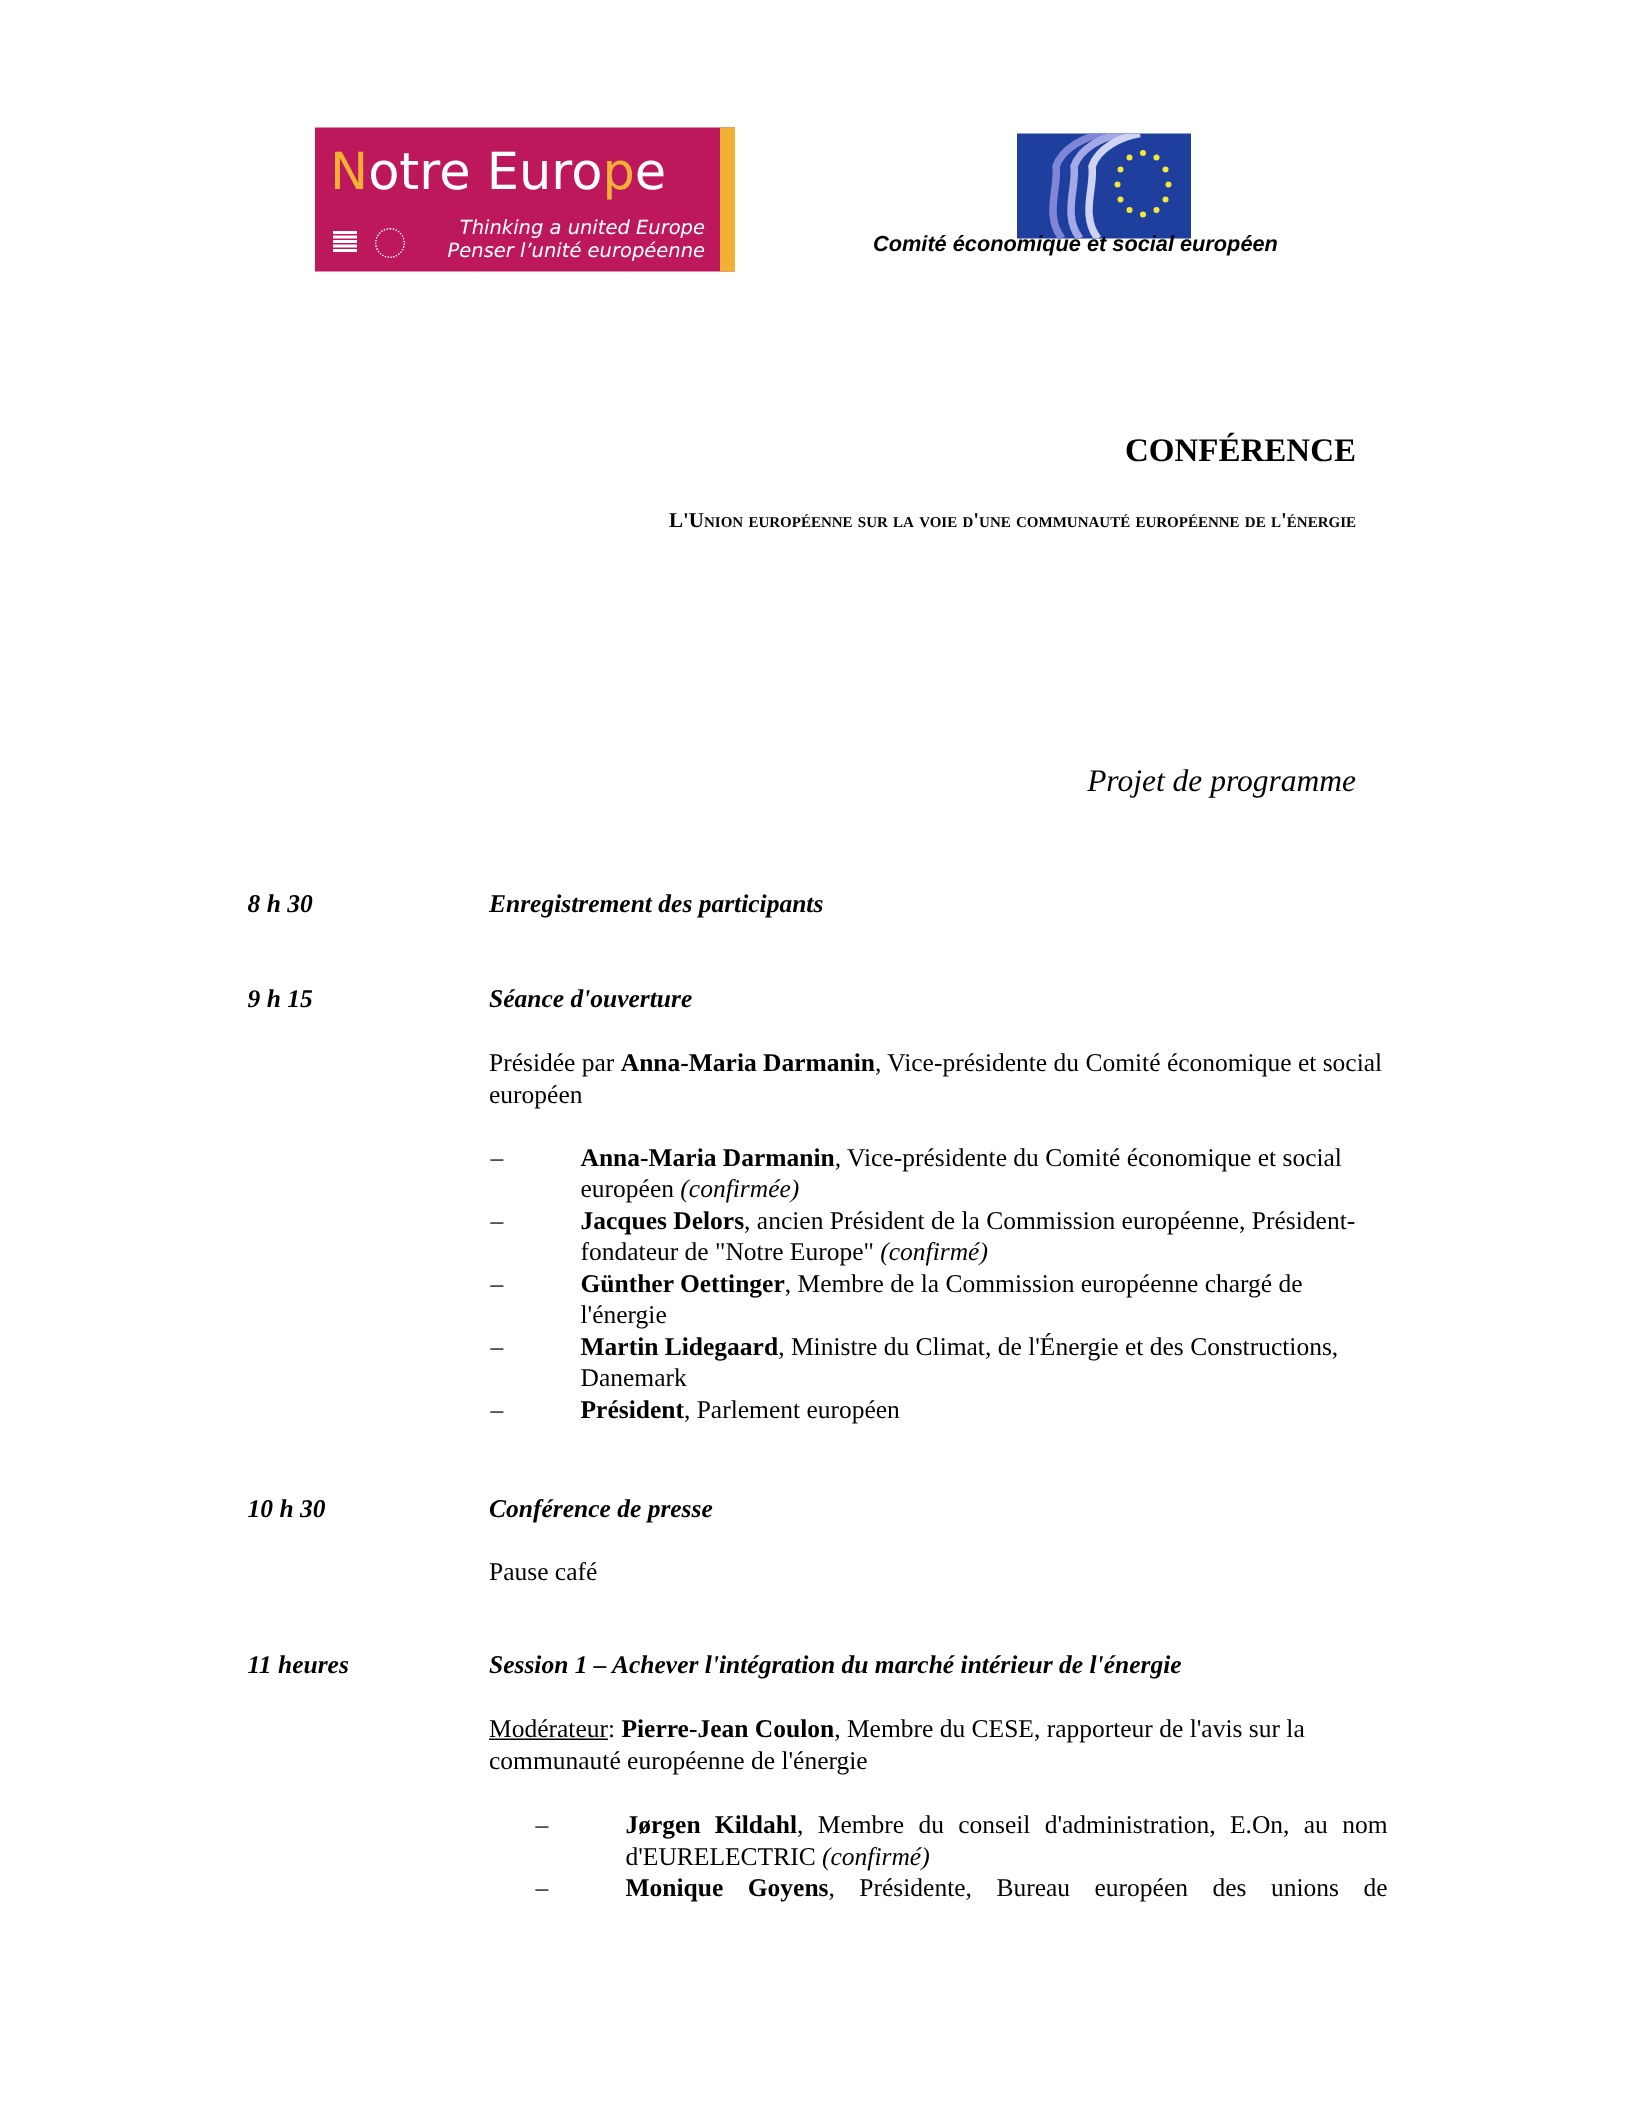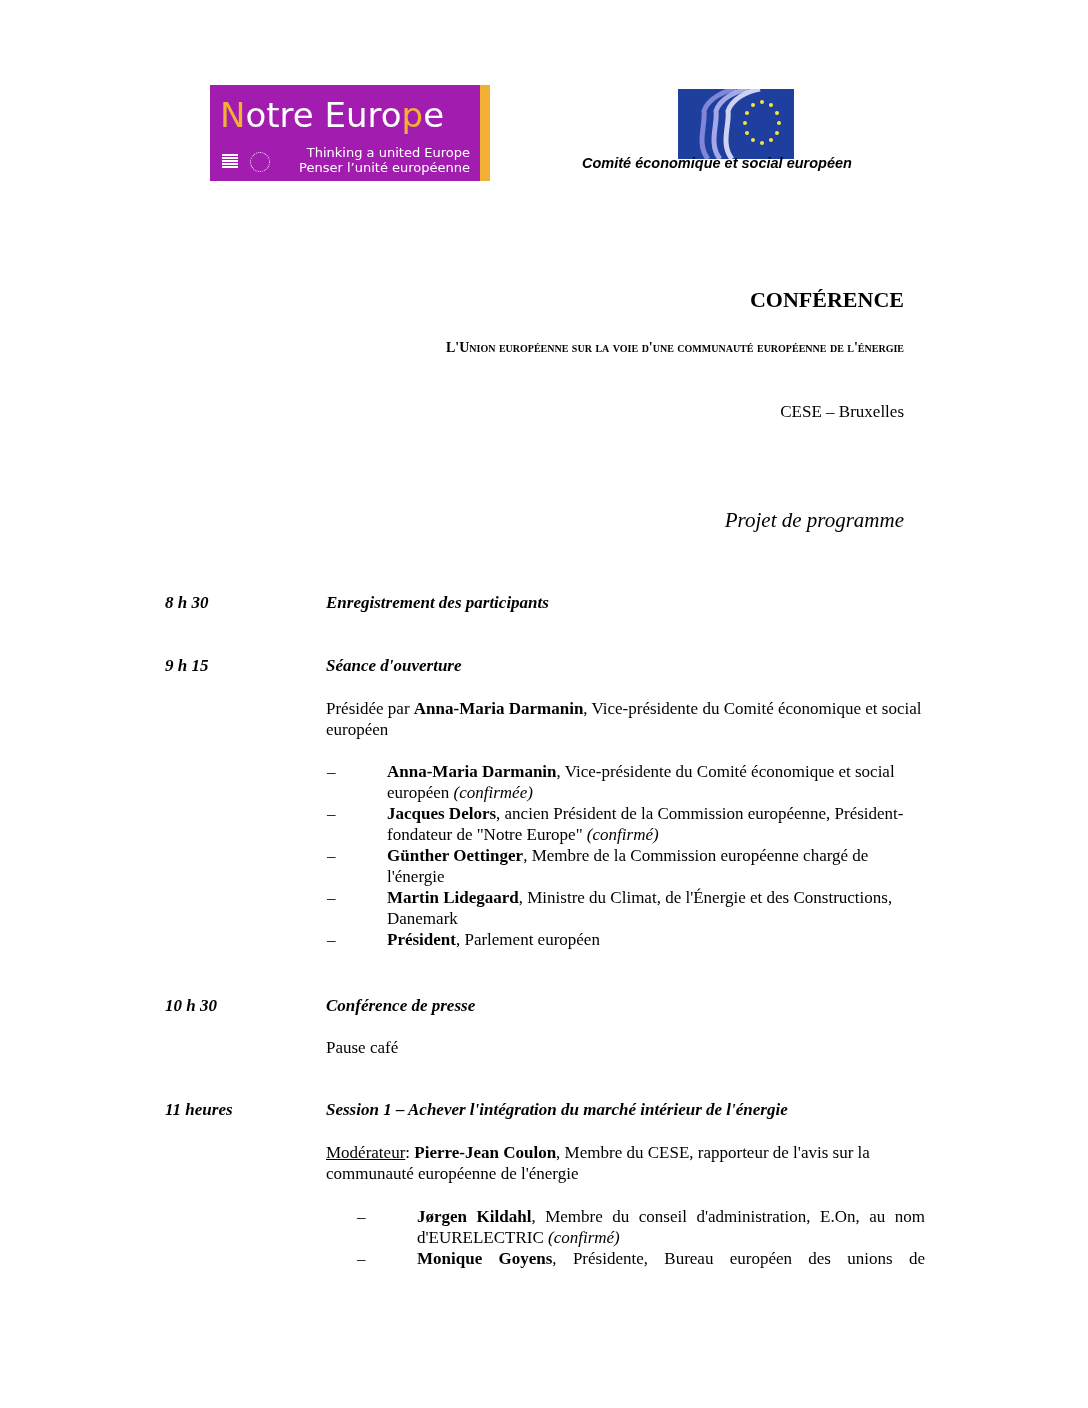--- a/index.html
+++ b/index.html
@@ -1,27 +1,27 @@
 <!DOCTYPE html>
 <html><head>
 <meta charset="utf-8">
 <style>
   html, body { margin: 0; padding: 0; background: #ffffff; }
   body { width: 1088px; height: 1408px; position: relative; overflow: hidden;
          font-family: "Liberation Serif", "DejaVu Serif", serif; color: #000; }
 
   
   .ne-logo { position: absolute; left: 210px; top: 85px; width: 280px; height: 96px;
-             background: #a21caf; }
+             background: #be185d; }
   .ne-logo .bar { position: absolute; right: 0; top: 0; width: 10px; height: 96px; background: #f2b134; }
   .ne-title { position: absolute; left: 10px; top: 10px; font-family: "DejaVu Sans", sans-serif;
               font-size: 34px; color: #ffffff; letter-spacing: 0px; line-height: 40px; }
   .ne-title .hl { color: #f2b134; }
   .ne-tag { position: absolute; right: 20px; top: 60px; text-align: right;
-            font-family: "DejaVu Sans", sans-serif; font-size: 13px;
+            font-family: "DejaVu Sans", sans-serif; font-style: italic; font-size: 13px;
             line-height: 15px; color: #ffffff; }
   .ne-doc-icon { position: absolute; left: 12px; top: 69px; width: 16px; height: 15px; }
   .ne-doc-icon i { display: block; height: 2px; background: #fff; margin-bottom: 1px; }
   .ne-stars-icon { position: absolute; left: 40px; top: 67px; width: 18px; height: 18px;
                    border-radius: 50%; border: 1px dotted #ffffff; }
 
   
   .cese-flag { position: absolute; left: 678px; top: 89px; width: 116px; height: 70px; background: #1f3f9e;
                overflow: hidden; }
   .cese-caption { position: absolute; left: 582px; top: 155px; font-family: "Liberation Sans", sans-serif;
@@ -87,21 +87,20 @@
         <circle cx="69" cy="24" r="2"></circle>
         <circle cx="75" cy="16" r="2"></circle>
     </g>
   </svg>
 </div>
 <div class="cese-caption">Comité économique et social européen</div>
 
 <div class="center conf-title">CONFÉRENCE</div>
 <div class="center conf-subtitle">L'Union européenne sur la voie d'une communauté européenne de l'énergie</div>
 <div class="center loc">
-  <div>CESE – Bruxelles</div>
 </div>
 <div class="center draft">Projet de programme</div>
 
 <div class="time" style="top:593px">8 h 30</div>
 <div class="stitle" style="top:593px">Enregistrement des participants</div>
 
 <div class="time" style="top:656px">9 h 15</div>
 <div class="stitle" style="top:656px">Séance d'ouverture</div>
 <div class="para" style="top:698px"><span>Présidée par </span><b>Anna-Maria Darmanin</b><span>, Vice-présidente du Comité économique et social européen</span></div>
 

